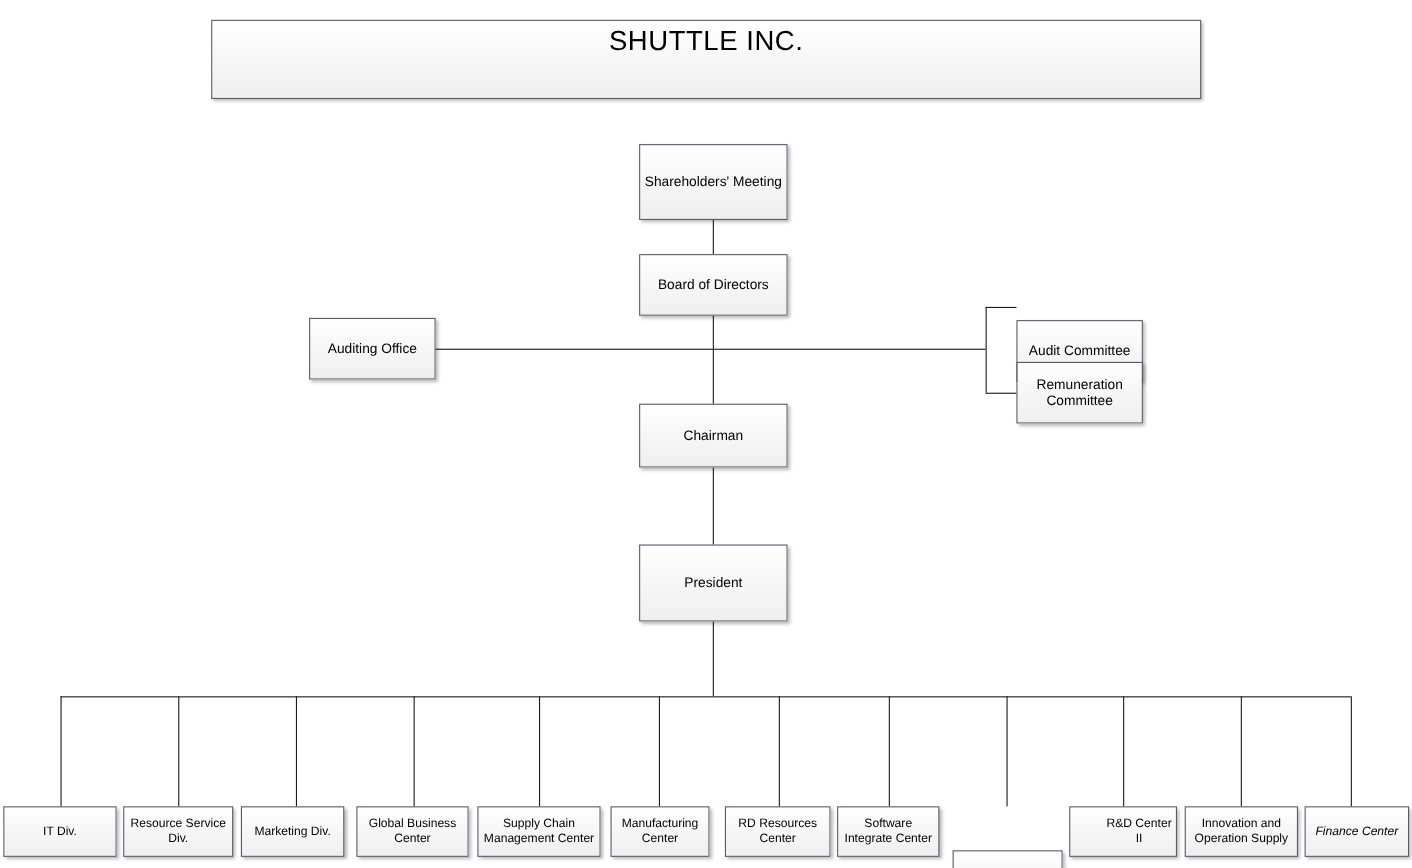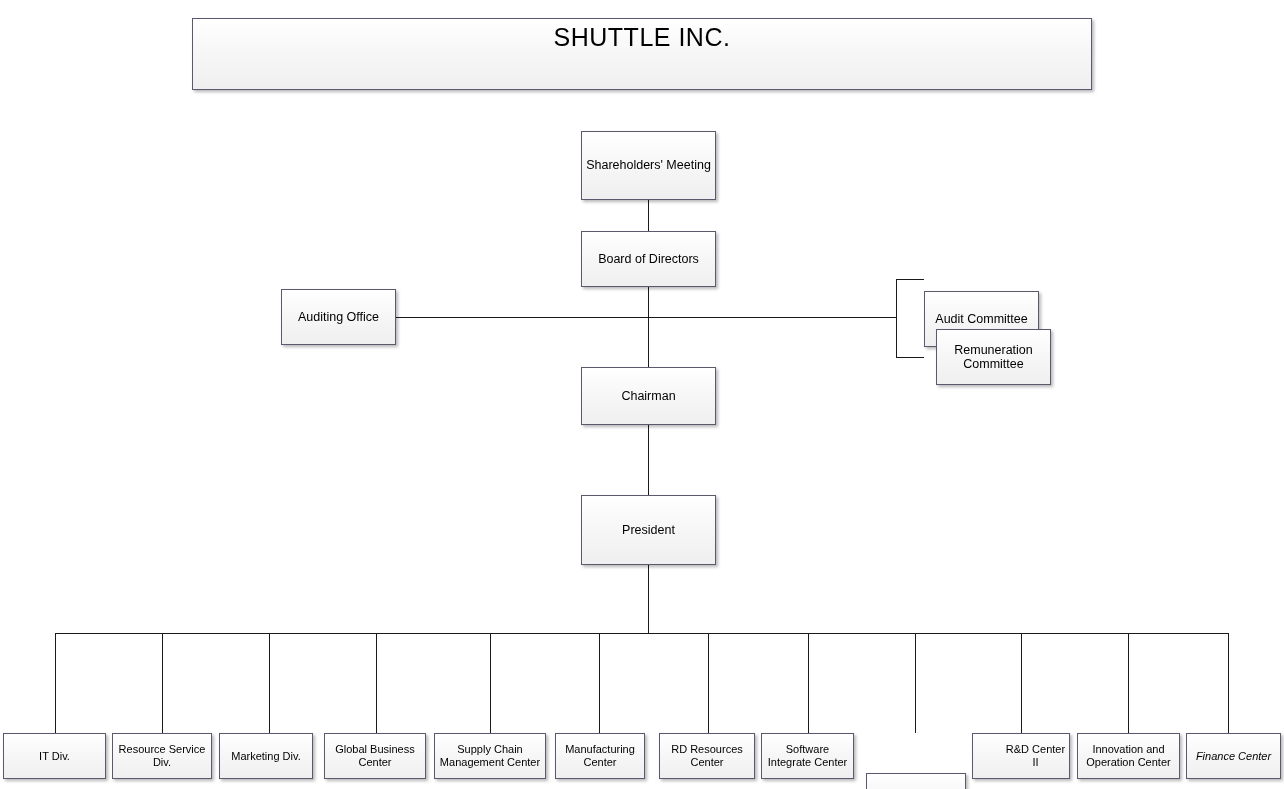--- a/index.html
+++ b/index.html
@@ -100,21 +100,21 @@
   </div>
 
   <div class="node lvl-node" style="left:281px; top:289px; width:115px; height:56px;">
     <span>Auditing Office</span>
   </div>
 
   <div class="node lvl-node" style="left:924px; top:251px; width:115px; height:56px;margin-top:40px;">
     <span>Audit Committee</span>
   </div>
 
-  <div class="node lvl-node" style="left:924px; top:329px; width:115px; height:56px;margin-left:12px;">
+  <div class="node lvl-node" style="left:924px; top:329px; width:115px; height:56px;">
     <span>Remuneration Committee</span>
   </div>
 
   <div class="node lvl-node" style="left:581px; top:367px; width:135px; height:58px;">
     <span>Chairman</span>
   </div>
 
   <div class="node lvl-node" style="left:581px; top:495px; width:135px; height:70px;">
     <span>President</span>
   </div>
@@ -153,20 +153,20 @@
 
   <div class="node leaf-node" style="left:866px; top:733px; width:100px; height:46px;margin-top:40px;">
     <span>R&amp;D Center I</span>
   </div>
 
   <div class="node leaf-node" style="left:972px; top:733px; width:98px; height:46px;padding-left:32px;">
     <span>R&amp;D Center II</span>
   </div>
 
   <div class="node leaf-node" style="left:1077px; top:733px; width:103px; height:46px;">
-    <span>Innovation and Operation Center</span>
+    <span>Innovation and Operation Supply</span>
   </div>
 
   <div class="node leaf-node" style="left:1186px; top:733px; width:95px; height:46px;font-style:italic;">
     <span>Finance Center</span>
   </div>
 
 </div>
 
 </body></html>

